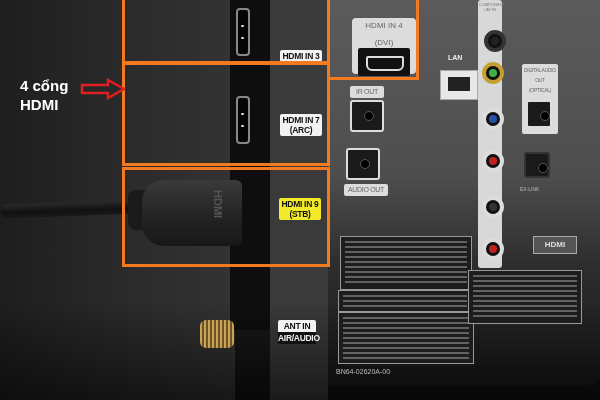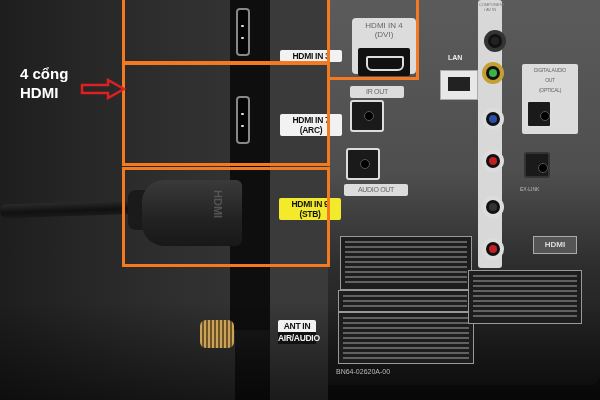--- a/index.html
+++ b/index.html
@@ -13,25 +13,25 @@
   .strip{position:absolute;left:228px;top:0;width:42px;height:330px;background:#0e0e0e;
     border-left:2px solid #333;border-right:2px solid #222;}
   .strip2{position:absolute;left:270px;top:0;width:58px;height:400px;background:#3a3a3a;}
   .right-panel{position:absolute;left:328px;top:0;width:272px;height:385px;
     background:linear-gradient(180deg,#5b5b5b 0%,#4e4e4e 45%,#2c2c2c 70%,#1b1b1b 100%);
     border-bottom-right-radius:10px;}
   .hdmi-port{position:absolute;width:10px;height:44px;border:2px solid #888;border-radius:4px;background:#050505;}
   .hdmi-port::after{content:"";position:absolute;left:3px;top:10px;width:3px;height:24px;
     background:radial-gradient(circle,#ddd 1px,transparent 1.5px) 0 0/3px 12px repeat-y;}
   .lbl{position:absolute;background:#f2f2f2;color:#111;font-size:8.5px;font-weight:bold;
-    text-align:center;line-height:10px;padding:1px 12px;border-radius:2px;letter-spacing:-0.3px;}
+    text-align:center;line-height:10px;padding:1px 2px;border-radius:2px;letter-spacing:-0.3px;}
   .lbl.yellow{background:#f2ea2a;}
   .lbl.grey{background:#dcdcdc;color:#666;font-weight:normal;}
   .box{position:absolute;border:3px solid #f47a20;box-sizing:border-box;}
-  .annot{position:absolute;left:20px;top:64px;color:#fff;font-weight:bold;font-size:15px;line-height:19px;}
+  .annot{position:absolute;left:20px;top:76px;color:#fff;font-weight:bold;font-size:15px;line-height:19px;}
   .arrow{position:absolute;left:80px;top:78px;}
   .hdmi4{position:absolute;left:352px;top:18px;width:64px;height:56px;background:#dcdcdc;border-radius:4px;}
   .hdmi4 .t{color:#666;font-size:8px;text-align:center;line-height:9px;margin-top:3px;}
   .hdmi4 .port{position:absolute;left:6px;top:30px;width:52px;height:28px;background:#111;border-radius:2px;}
   .hdmi4 .port::after{content:"";position:absolute;left:8px;top:8px;width:34px;height:11px;border:2px solid #ddd;border-radius:2px 2px 6px 6px;}
   .sq-jack{position:absolute;width:30px;height:28px;background:#1a1a1a;border:2px solid #ddd;border-radius:3px;}
   .sq-jack::after{content:"";position:absolute;left:12px;top:9px;width:8px;height:8px;border-radius:50%;background:#000;border:1px solid #555;}
   .rca{position:absolute;width:22px;height:22px;border-radius:50%;background:#111;border:4px solid #ddd;box-sizing:border-box;}
   .rca .c{position:absolute;left:3px;top:3px;width:8px;height:8px;border-radius:50%;}
   .comp-strip{position:absolute;left:478px;top:0;width:24px;height:268px;background:#d8d8d8;border-radius:3px;}
@@ -77,21 +77,21 @@
     <div>HDMI IN 9</div>
     <div>(STB)</div>
   </div>
   <div class="lbl" style="left:278px;top:320px;width:38px;padding:0;">
     <div style="padding:1px 0;">ANT IN</div>
     <div style="background:#111;color:#eee;padding:1px 0;">AIR/AUDIO</div>
   </div>
 
   <div class="hdmi4">
     <div class="t">HDMI IN 4</div>
-    <div class="t" style="margin-top:0;">(DVI)</div>
+    <div class="t" style="margin-top:8px;">(DVI)</div>
     <div class="port"></div>
   </div>
 
   <div class="lbl grey" style="left:350px;top:86px;width:30px;font-size:7px;">
     <span>IR OUT</span>
   </div>
   <div class="sq-jack" style="left:350px;top:100px;"></div>
   <div class="sq-jack" style="left:346px;top:148px;"></div>
   <div class="lbl grey" style="left:344px;top:184px;width:40px;font-size:7px;">
     <span>AUDIO OUT</span>

